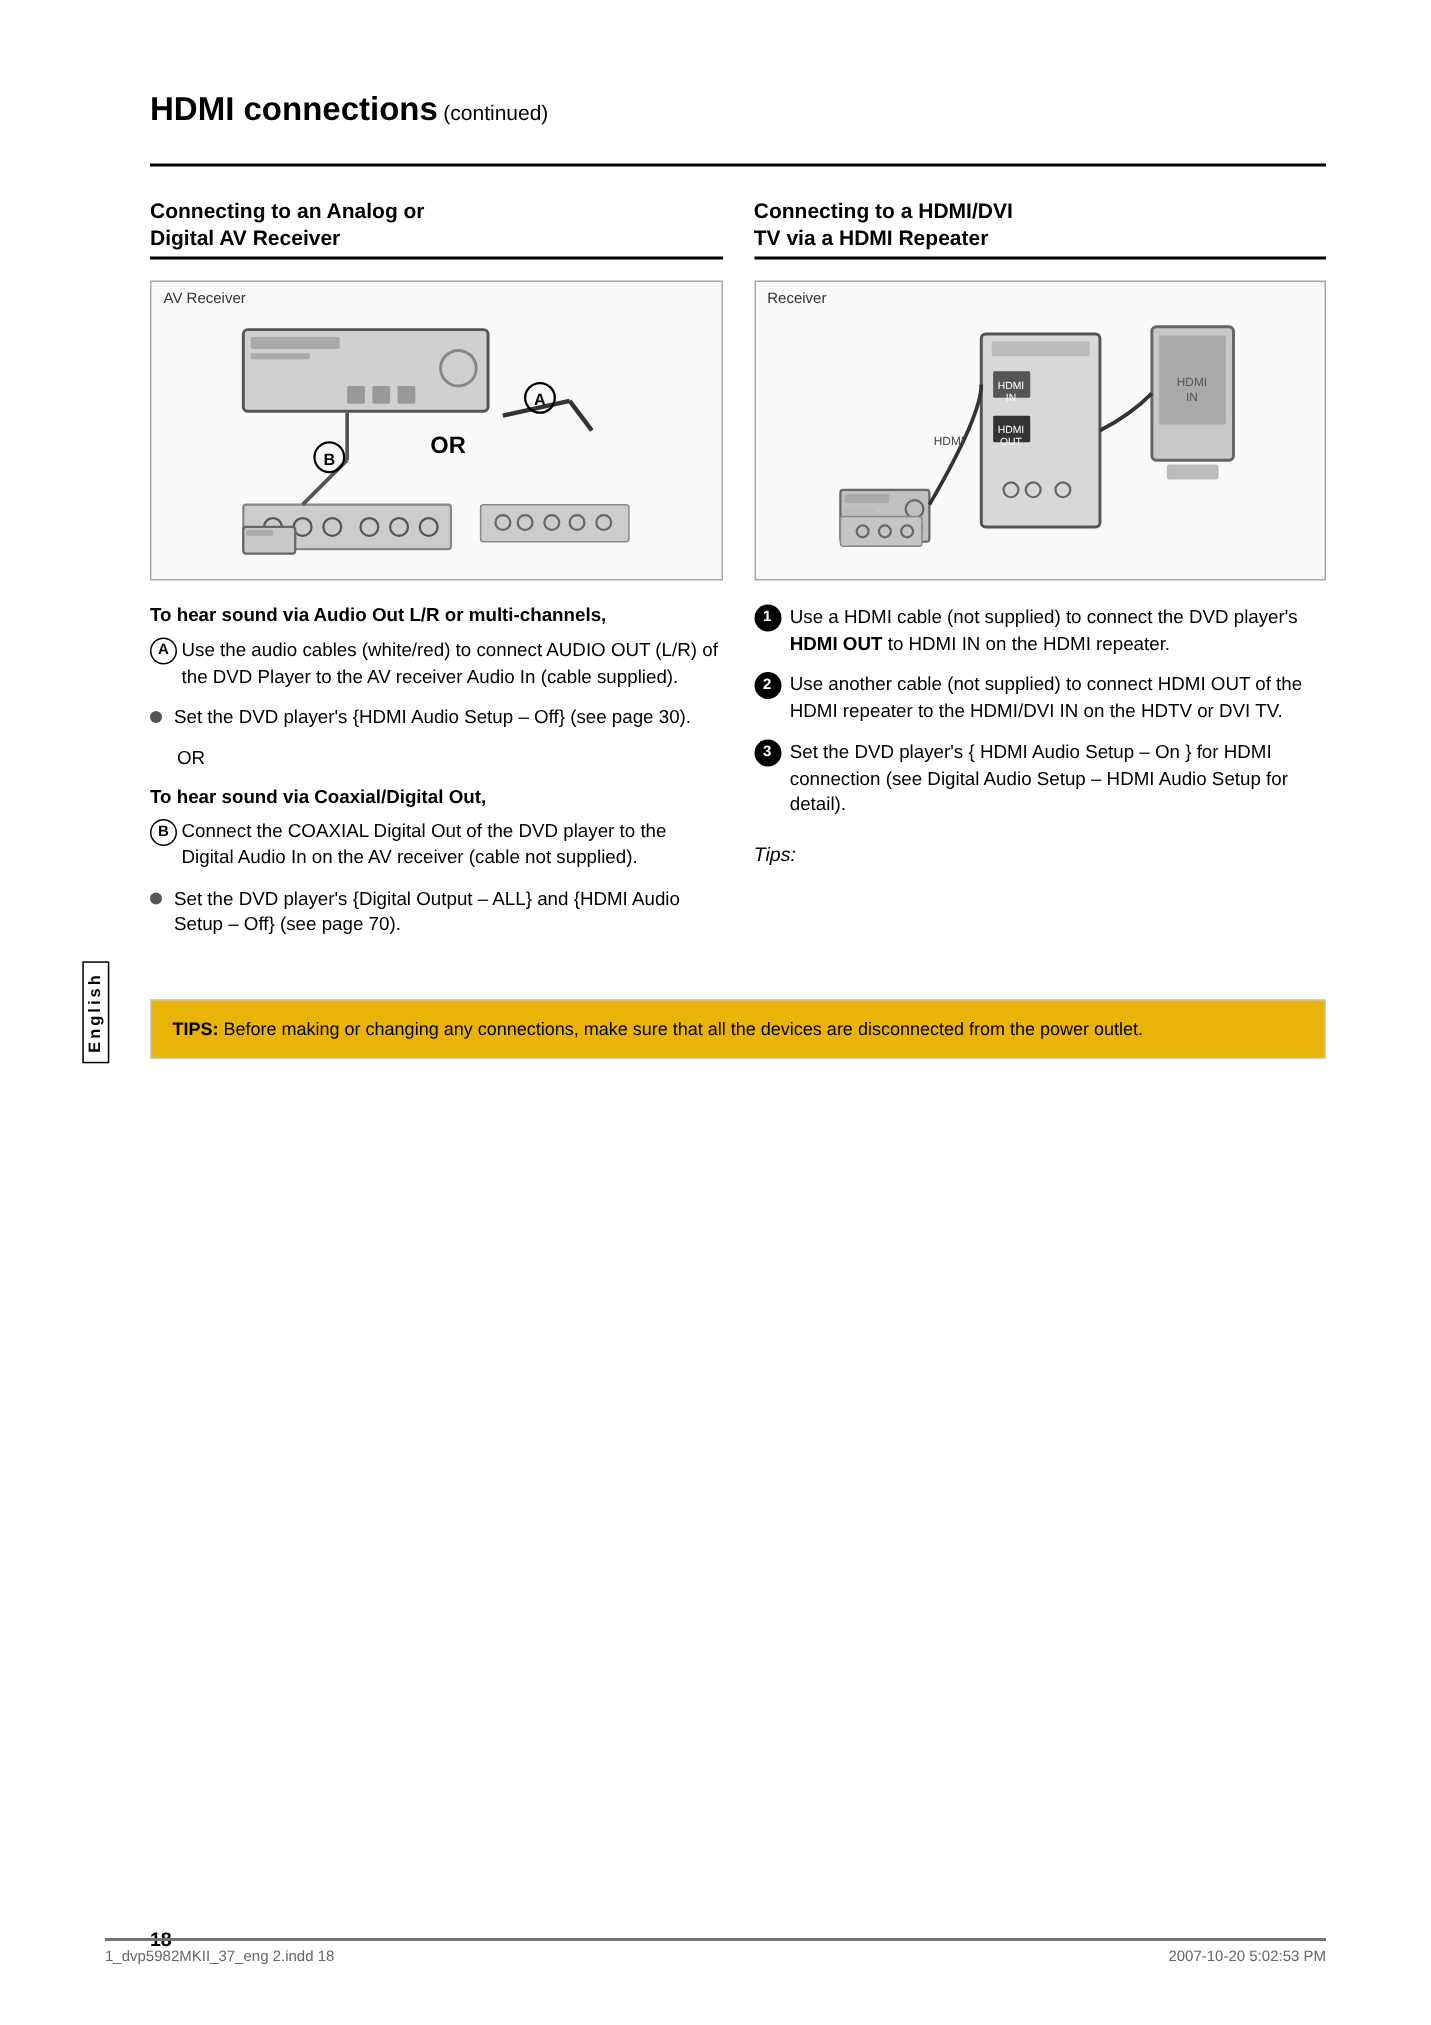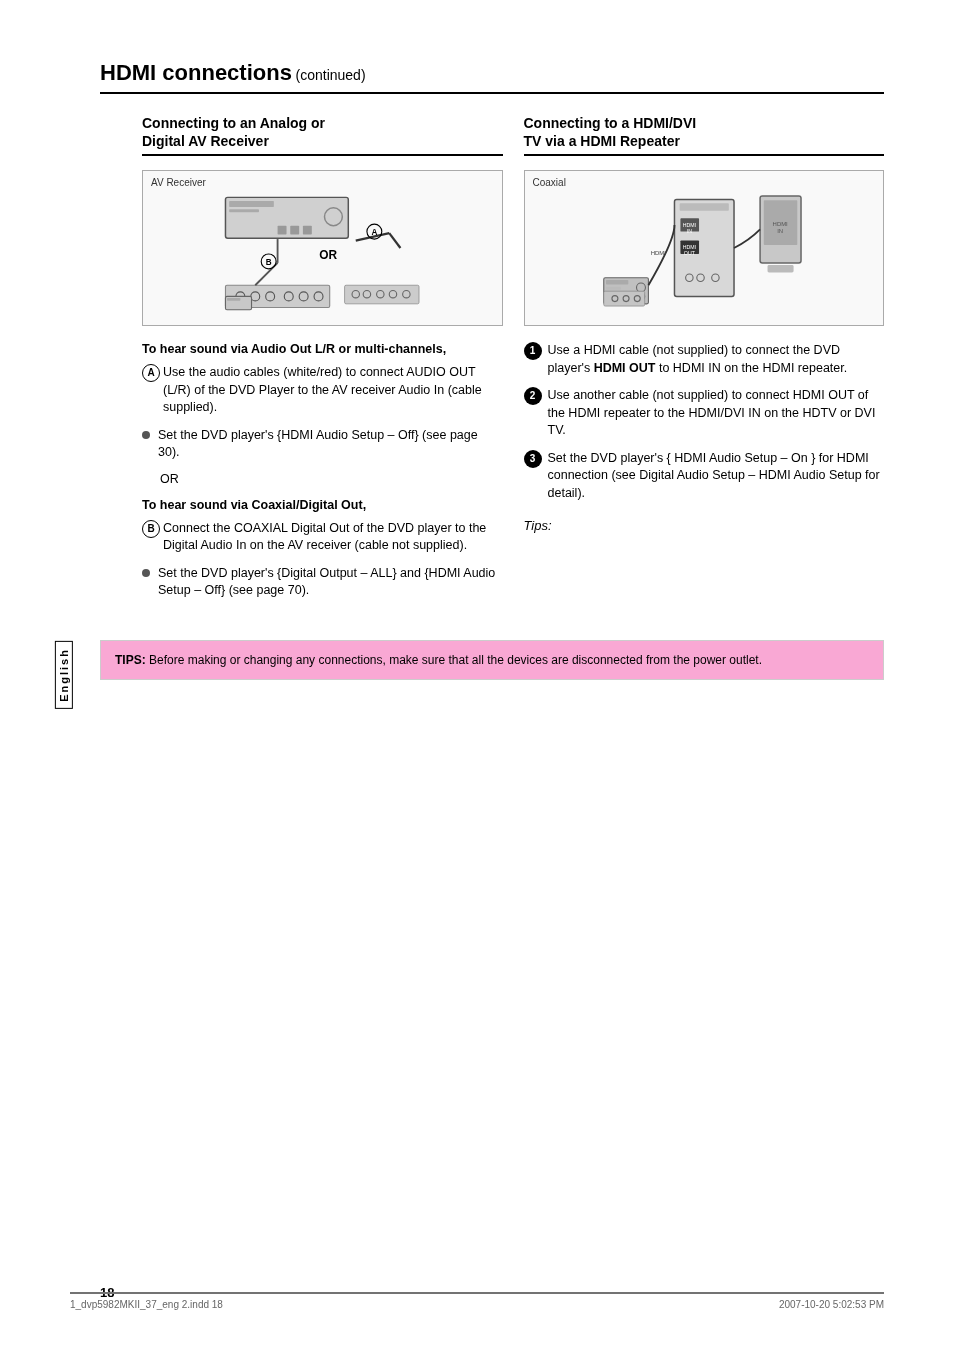--- a/index.html
+++ b/index.html
@@ -32,40 +32,39 @@
       color: #000;
       white-space: nowrap;
       background: #fff;
       padding: 2px 6px;
       border: 1px solid #000;
     }
 
     
     .page-title-area {
       border-bottom: 2px solid #000;
-      padding-bottom: 6px;
+      padding-bottom: 23px;
       margin-bottom: 20px;
     }
 
     .page-title {
       font-size: 22px;
       font-weight: bold;
     }
 
     .page-title-continued {
       font-size: 14px;
       font-weight: normal;
     }
 
     
     .two-col {
       display: flex;
       gap: 21px;
       margin-bottom: 20px;
-      margin-left: 42px;
     }
 
     .col-left {
       flex: 1;
     }
 
     .col-right {
       flex: 1;
     }
 
@@ -82,21 +81,21 @@
       line-height: 1.3;
     }
 
     
     .diagram-box {
       border: 1px solid #aaa;
       background: #f9f9f9;
       margin-bottom: 16px;
       padding: 10px;
       position: relative;
-      height: 156px;
+      height: 200px;
       overflow: hidden;
     }
 
     .diagram-label {
       font-size: 10px;
       color: #333;
       position: absolute;
       top: 6px;
       left: 8px;
     }
@@ -164,21 +163,21 @@
       color: #fff;
       font-size: 10px;
       font-weight: bold;
       margin-right: 6px;
       flex-shrink: 0;
     }
 
     
     .tips-box {
       border: 1px solid #ccc;
-      background: #f9a8d4;
+      background: #eab308;
       padding: 10px 14px;
       margin-top: 30px;
       font-size: 12px;
       line-height: 1.5;
     }
 
     .tips-label {
       font-weight: bold;
       font-size: 12px;
     }
@@ -315,21 +314,21 @@
         </li>
       </ul>
     </div>
 
     <div class="col-right">
       <div class="section-header">
         <div class="section-title">Connecting to a HDMI/DVI<br>TV via a HDMI Repeater</div>
       </div>
 
       <div class="diagram-box">
-        <div class="diagram-label">Coaxial</div>
+        <div class="diagram-label">Receiver</div>
         <svg class="diagram-svg" viewBox="0 0 280 180">
 
           <rect x="5" y="130" width="60" height="35" rx="2" fill="#c0c0c0" stroke="#666" stroke-width="1.5"></rect>
           <rect x="8" y="133" width="30" height="6" rx="1" fill="#aaa"></rect>
           <rect x="8" y="142" width="20" height="4" rx="1" fill="#bbb"></rect>
           <circle cx="55" cy="143" r="6" fill="none" stroke="#666" stroke-width="1.5"></circle>
           <circle cx="40" cy="155" r="5" fill="none" stroke="#666" stroke-width="1.5"></circle>
           <circle cx="55" cy="155" r="5" fill="none" stroke="#666" stroke-width="1.5"></circle>
 
           <rect x="100" y="25" width="80" height="130" rx="3" fill="#d8d8d8" stroke="#555" stroke-width="2"></rect>

